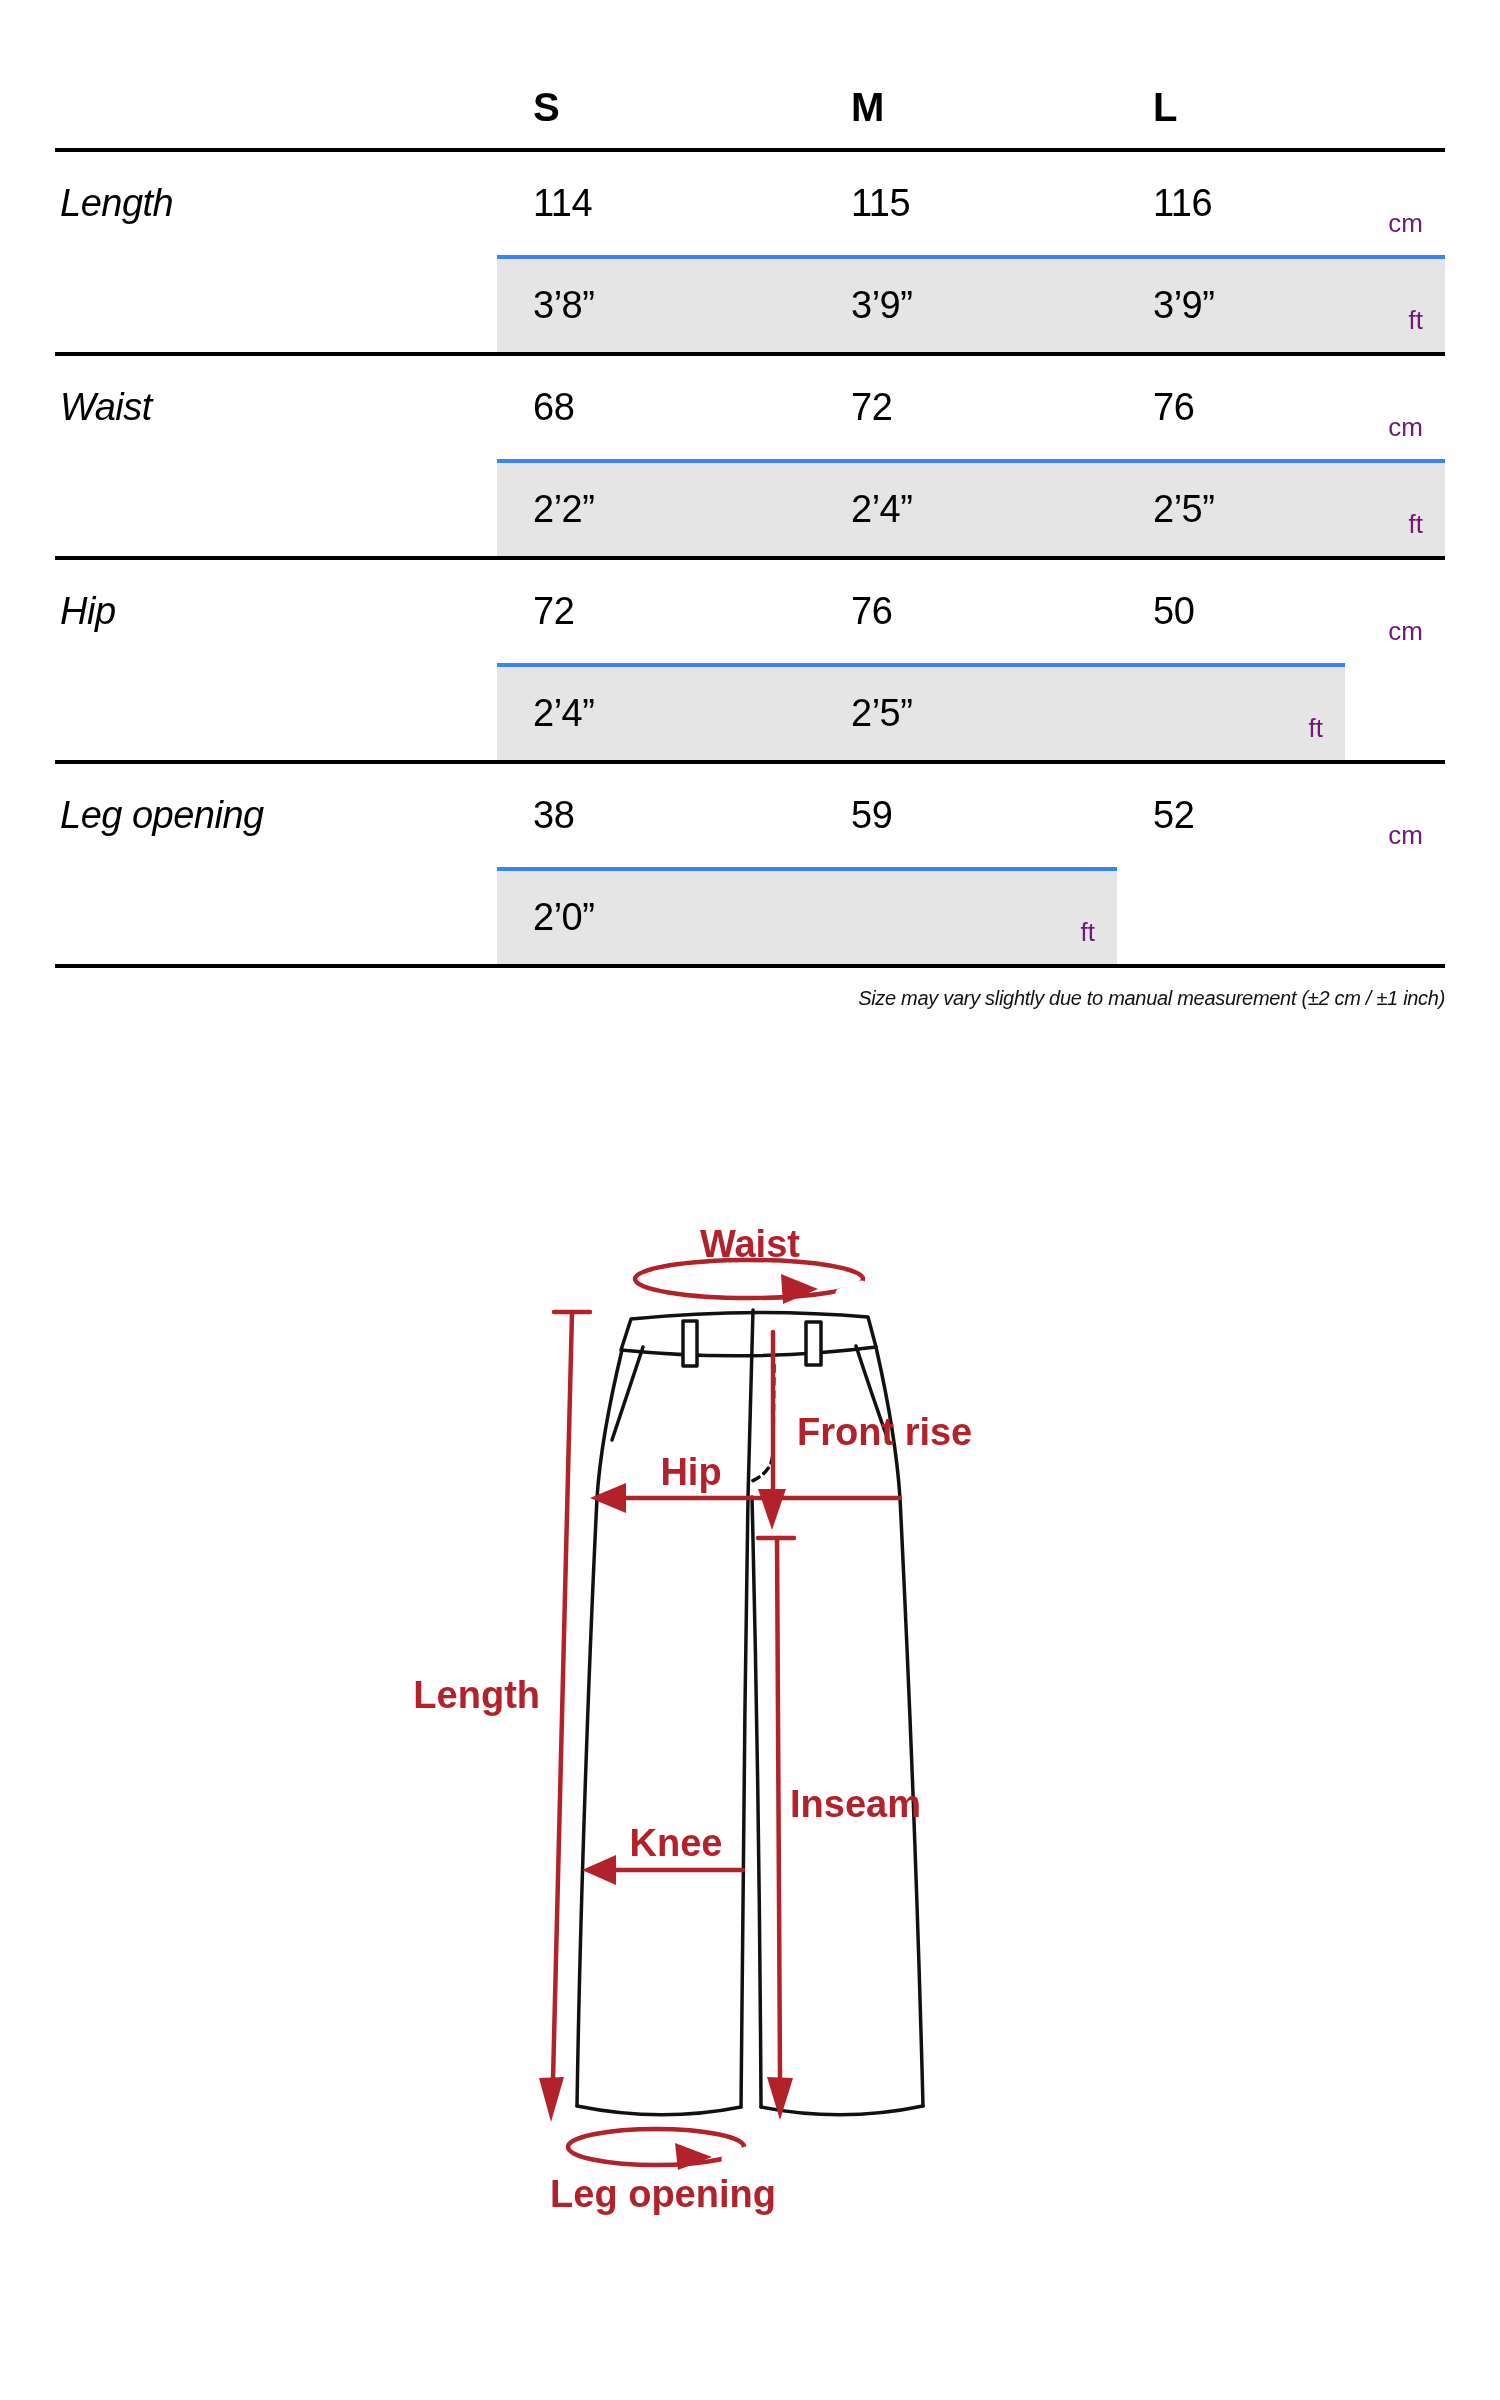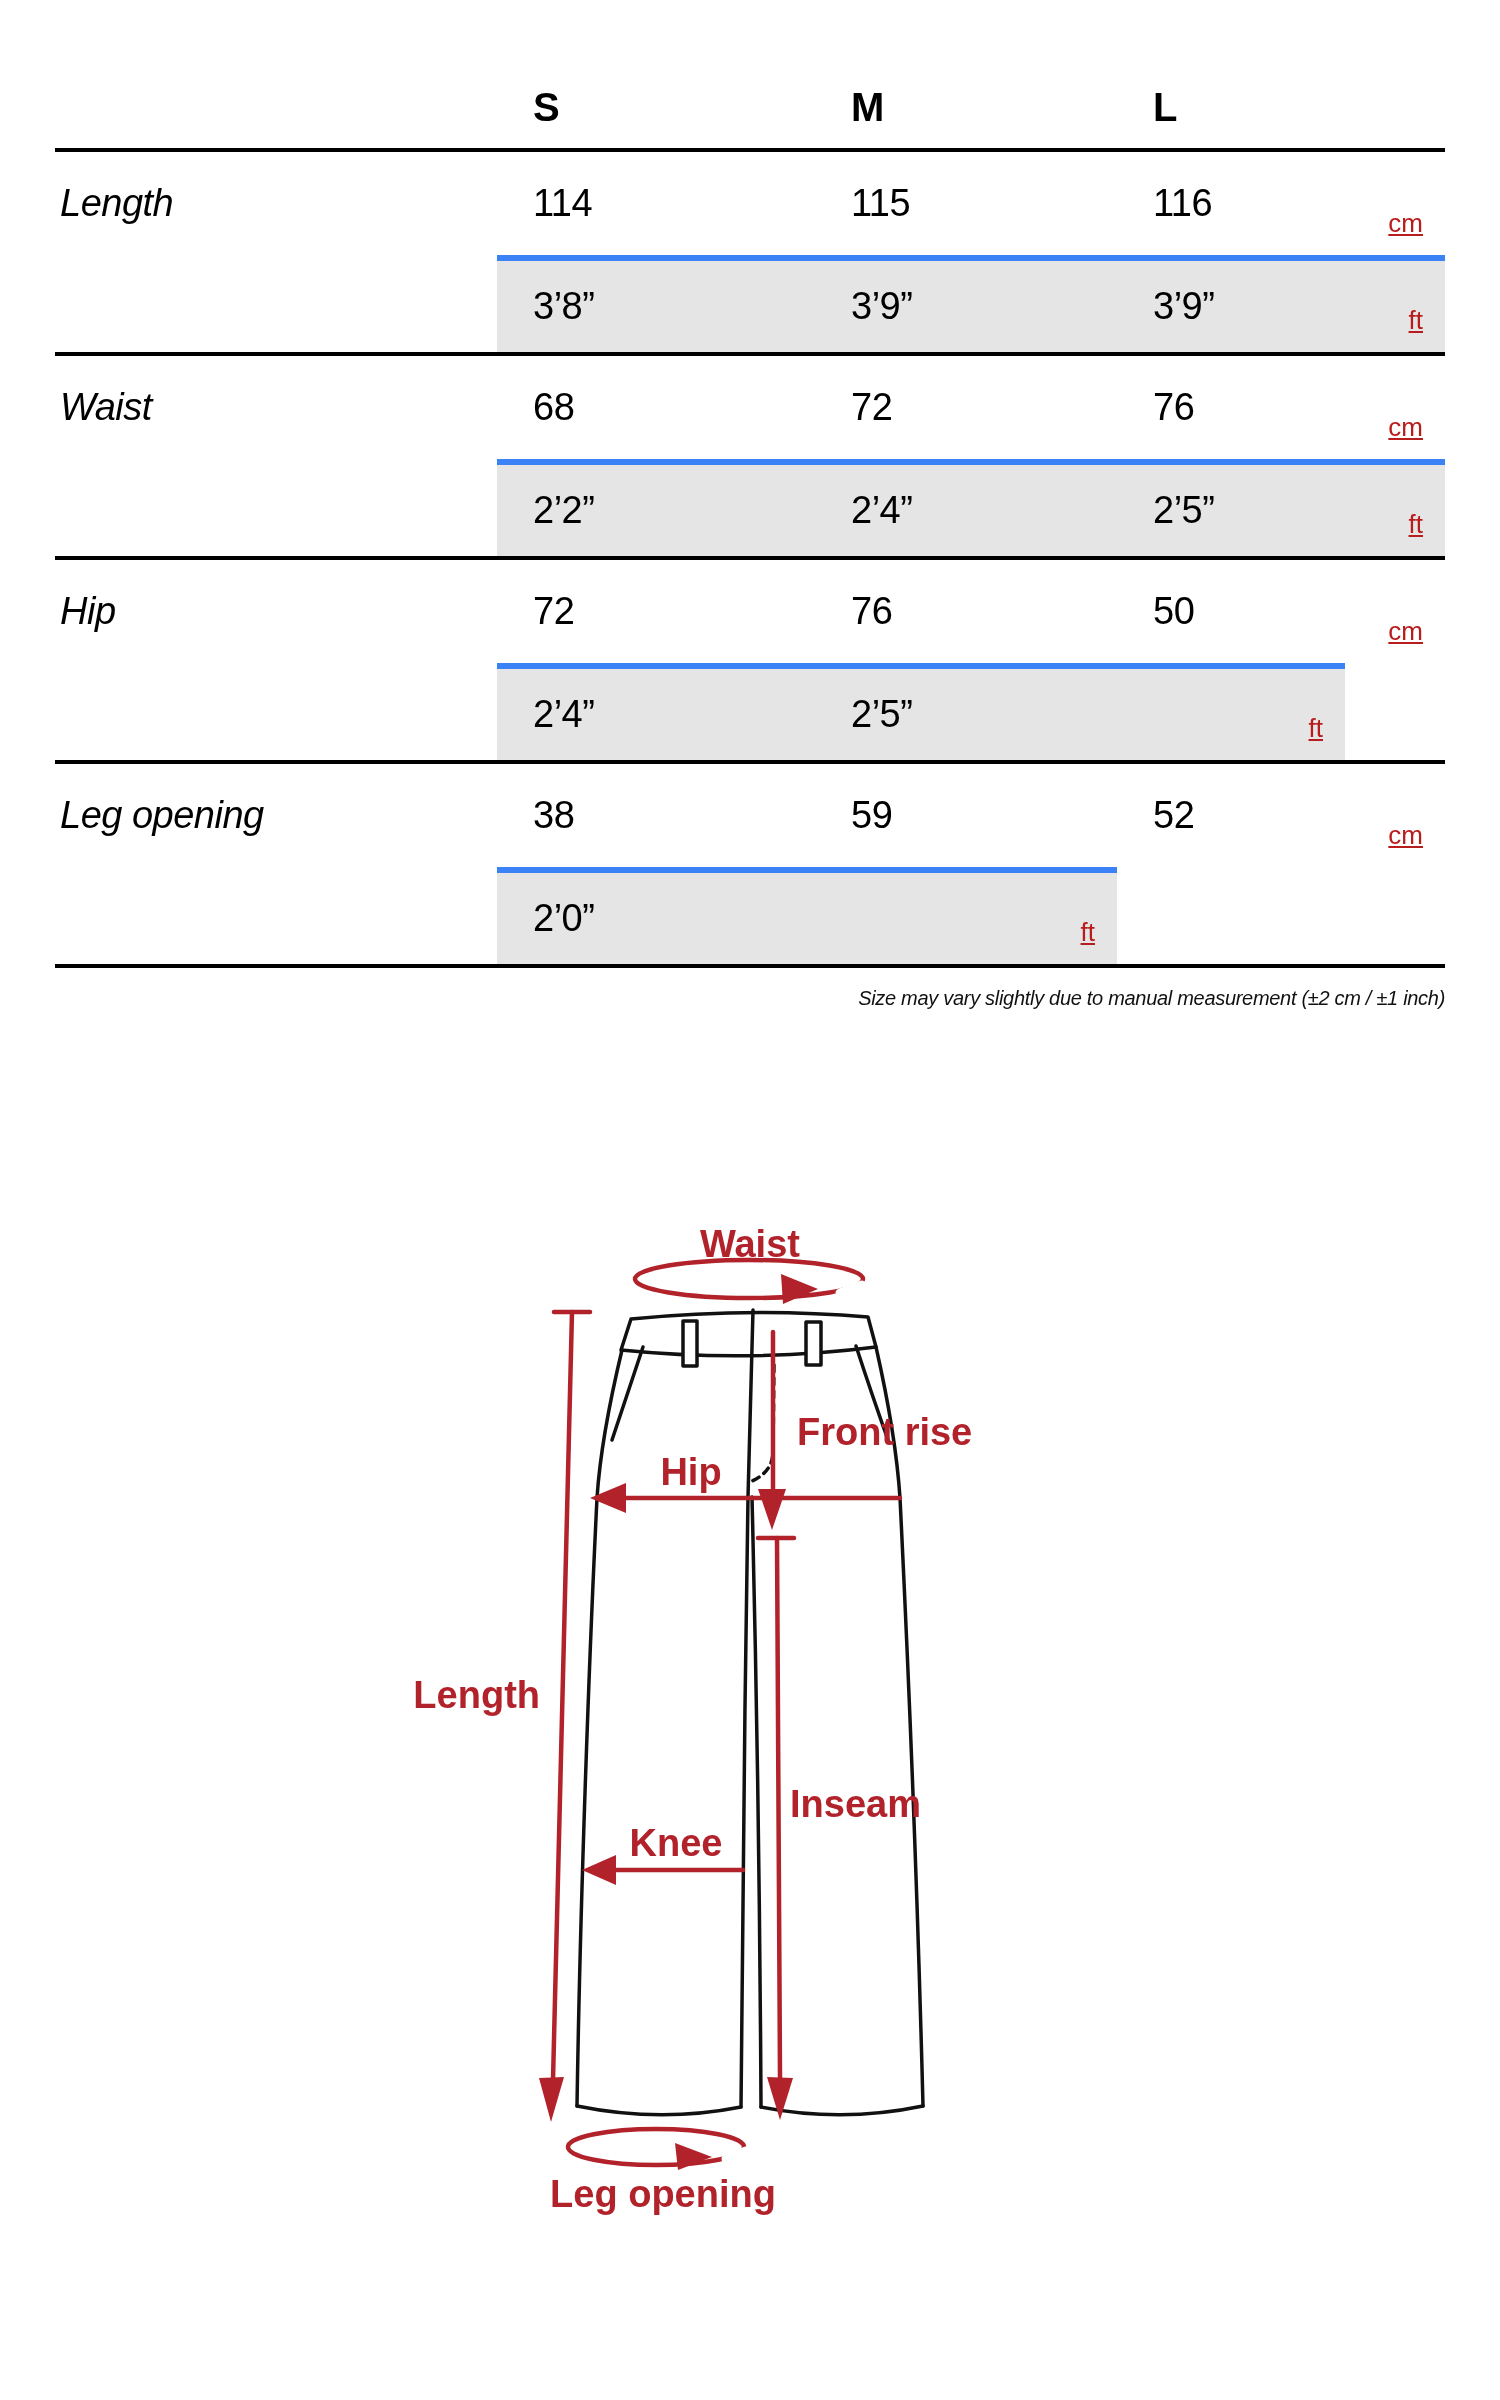--- a/index.html
+++ b/index.html
@@ -42,29 +42,28 @@
   }
   .row-label{
     font-style:italic;
     font-size:38px;
     padding-left:5px;
     letter-spacing:-0.5px;
   }
   .row-ft .value-cell,
   .row-ft .unit-cell{
     background:#e5e5e5;
-    border-top:6px solid #3b82f6;
+    border-top:4px solid #3b82f6;
   }
   .unit-cell{
     justify-content:flex-end;
     align-items:flex-end;
     padding:0 22px 16px 0;
     font-size:26px;
-    color:#b91c1c;
-    text-decoration:underline;
+    color:#701a75;
   }
   .footnote{
     position:absolute;
     top:987px;
     right:55px;
     font-size:20px;
     font-style:italic;
     color:#111;
     letter-spacing:-0.3px;
   }

